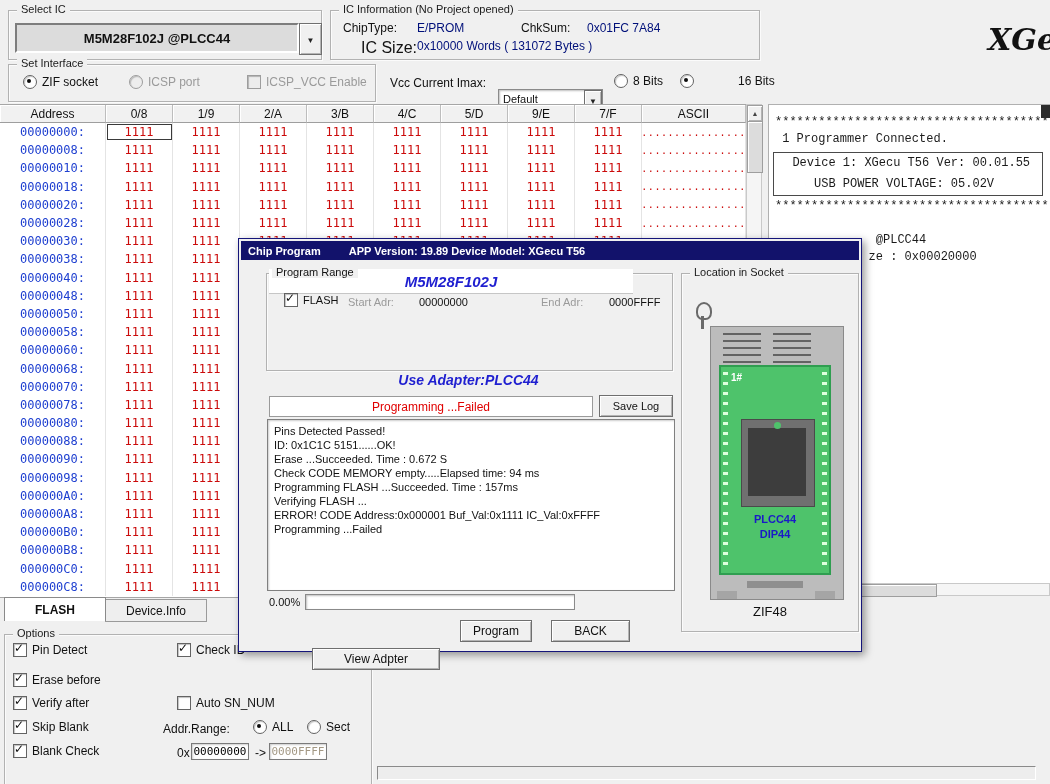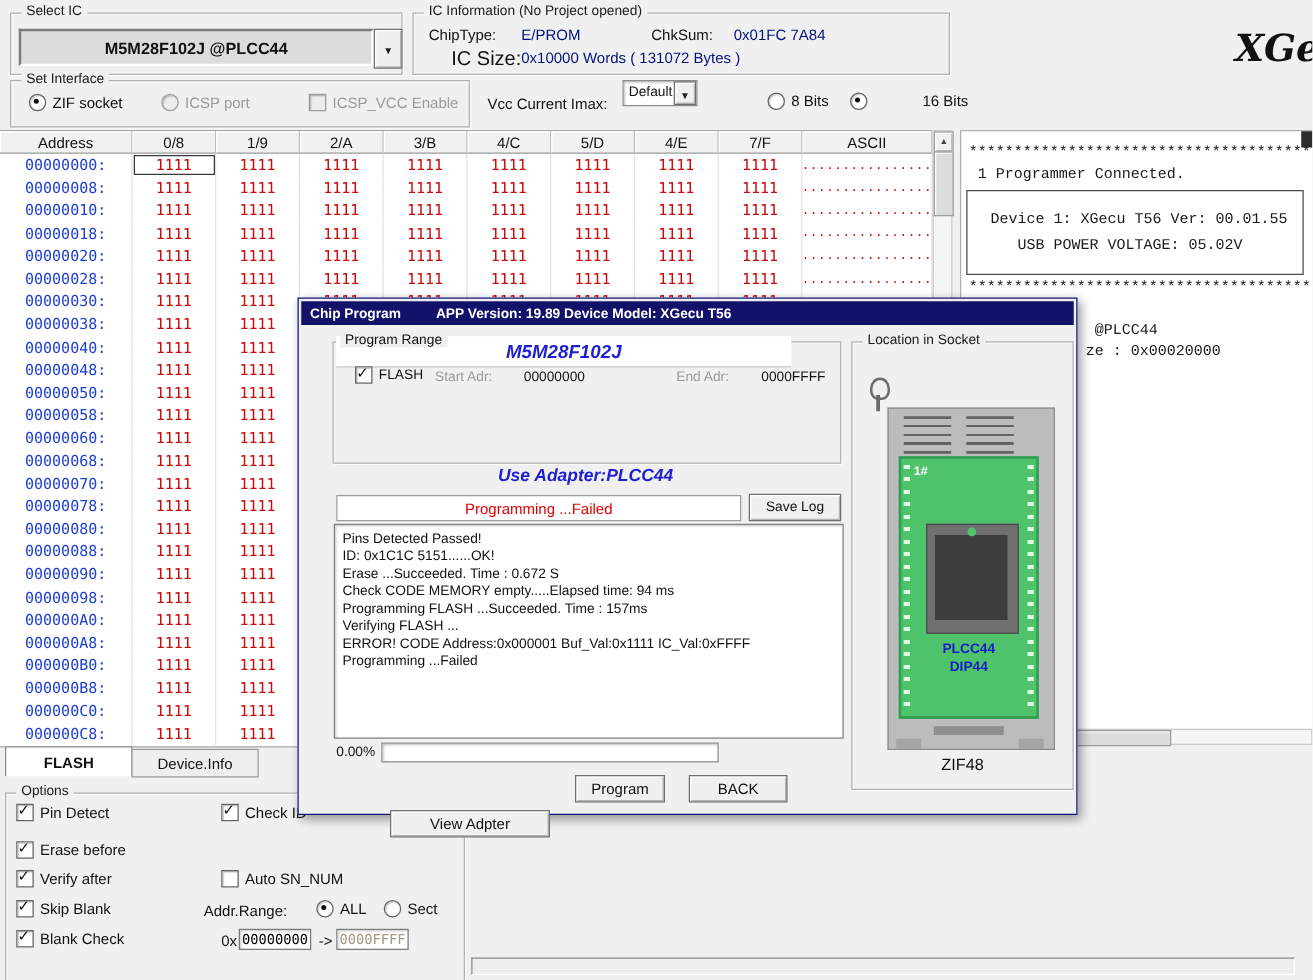--- a/index.html
+++ b/index.html
@@ -44,21 +44,21 @@
   .sel{outline:1px solid #3a3a3a;outline-offset:-2px;}
   
   .sb{position:absolute;background:#f5f5f5;border:1px solid #c9c9c9;}
   .sbtn{position:absolute;background:#f0f0f0;border:1px solid #9e9e9e;box-shadow:inset 1px 1px 0 #fff,inset -1px -1px 0 #b4b4b4;
         display:flex;align-items:center;justify-content:center;font-size:7px;color:#444;}
   .sthumb{position:absolute;background:#dcdcdc;border:1px solid #9e9e9e;box-shadow:inset 1px 1px 0 #fff;}
   
   #logpanel{position:absolute;left:768px;top:104px;width:282px;height:479px;background:#fff;
             border-top:1px solid #b0b0b0;border-left:1px solid #b0b0b0;overflow:hidden;padding-top:10px;box-sizing:border-box;}
   .pline{white-space:pre;overflow:hidden;height:17px;line-height:17px;font:12px "Liberation Mono",monospace;padding-left:6px;color:#1a1a1a;}
-  .pbox{border:1px solid #4a4a4a;width:268px;margin:3px 0 3px 4px;padding:12px 0;}
+  .pbox{border:1px solid #4a4a4a;width:268px;margin:3px 0 3px 4px;padding:0 0;}
   .pbox .pline{height:21px;line-height:21px;padding-left:4px;}
   
   .tab{position:absolute;display:flex;align-items:center;justify-content:center;font-size:12px;}
   
   .modal{position:absolute;left:238px;top:238px;width:624px;height:414px;z-index:50;background:#f0f0f0;
          border:1px solid #15157a;box-shadow:3px 3px 8px rgba(0,0,0,.4);display:flex;flex-direction:column;padding:2px;box-sizing:border-box;}
   .mtitle{height:19px;flex:0 0 19px;background:#12126b;color:#fff;font-size:11px;font-weight:bold;display:flex;align-items:center;padding:0 7px;}
   .mtitle .tr{margin-left:28px;font-weight:bold;}
   .mbody{position:relative;flex:1;}
   .bluehead{color:#1f1fd0;font-weight:bold;font-style:italic;}
@@ -108,21 +108,21 @@
       <span class="rb dis"></span>
       <span>ICSP port</span>
     </div>
     <div class="ctl dim" style="left:238px;top:10px;">
       <span class="cb dis"></span>
       <span>ICSP_VCC Enable</span>
     </div>
   </div>
 
   <span class="abs" style="left:390px;top:76px;font-size:12px;">Vcc Current Imax:</span>
-  <div class="abs sunken" style="left:498px;top:64px;width:58px;height:19px;">
+  <div class="abs sunken" style="left:498px;top:89px;width:58px;height:19px;padding-left:45px;">
     <span class="abs" style="left:4px;top:3px;font-size:11px;">Default</span>
     <div class="btn" style="position:absolute;right:0;top:0;width:16px;height:17px;">
       <span class="darr"></span>
     </div>
   </div>
   <div class="ctl" style="left:614px;top:74px;">
     <span class="rb"></span>
     <span>8 Bits</span>
   </div>
   <div class="ctl" style="left:680px;top:74px;gap:44px;">
@@ -132,21 +132,21 @@
 
   <div id="hexwrap">
     <div id="hexhead">
         <div class="hcell c-addr">Address</div>
         <div class="hcell c-val">0/8</div>
         <div class="hcell c-val">1/9</div>
         <div class="hcell c-val">2/A</div>
         <div class="hcell c-val">3/B</div>
         <div class="hcell c-val">4/C</div>
         <div class="hcell c-val">5/D</div>
-        <div class="hcell c-val">4/E</div>
+        <div class="hcell c-val">9/E</div>
         <div class="hcell c-val">7/F</div>
         <div class="hcell c-ascii">ASCII</div>
       </div>
     <div id="hexbody">
         <div class="hrow">
           <div class="cell c-addr addr">00000000:</div>
           <div class="cell c-val val sel">1111</div>
           <div class="cell c-val val">1111</div>
           <div class="cell c-val val">1111</div>
           <div class="cell c-val val">1111</div>

